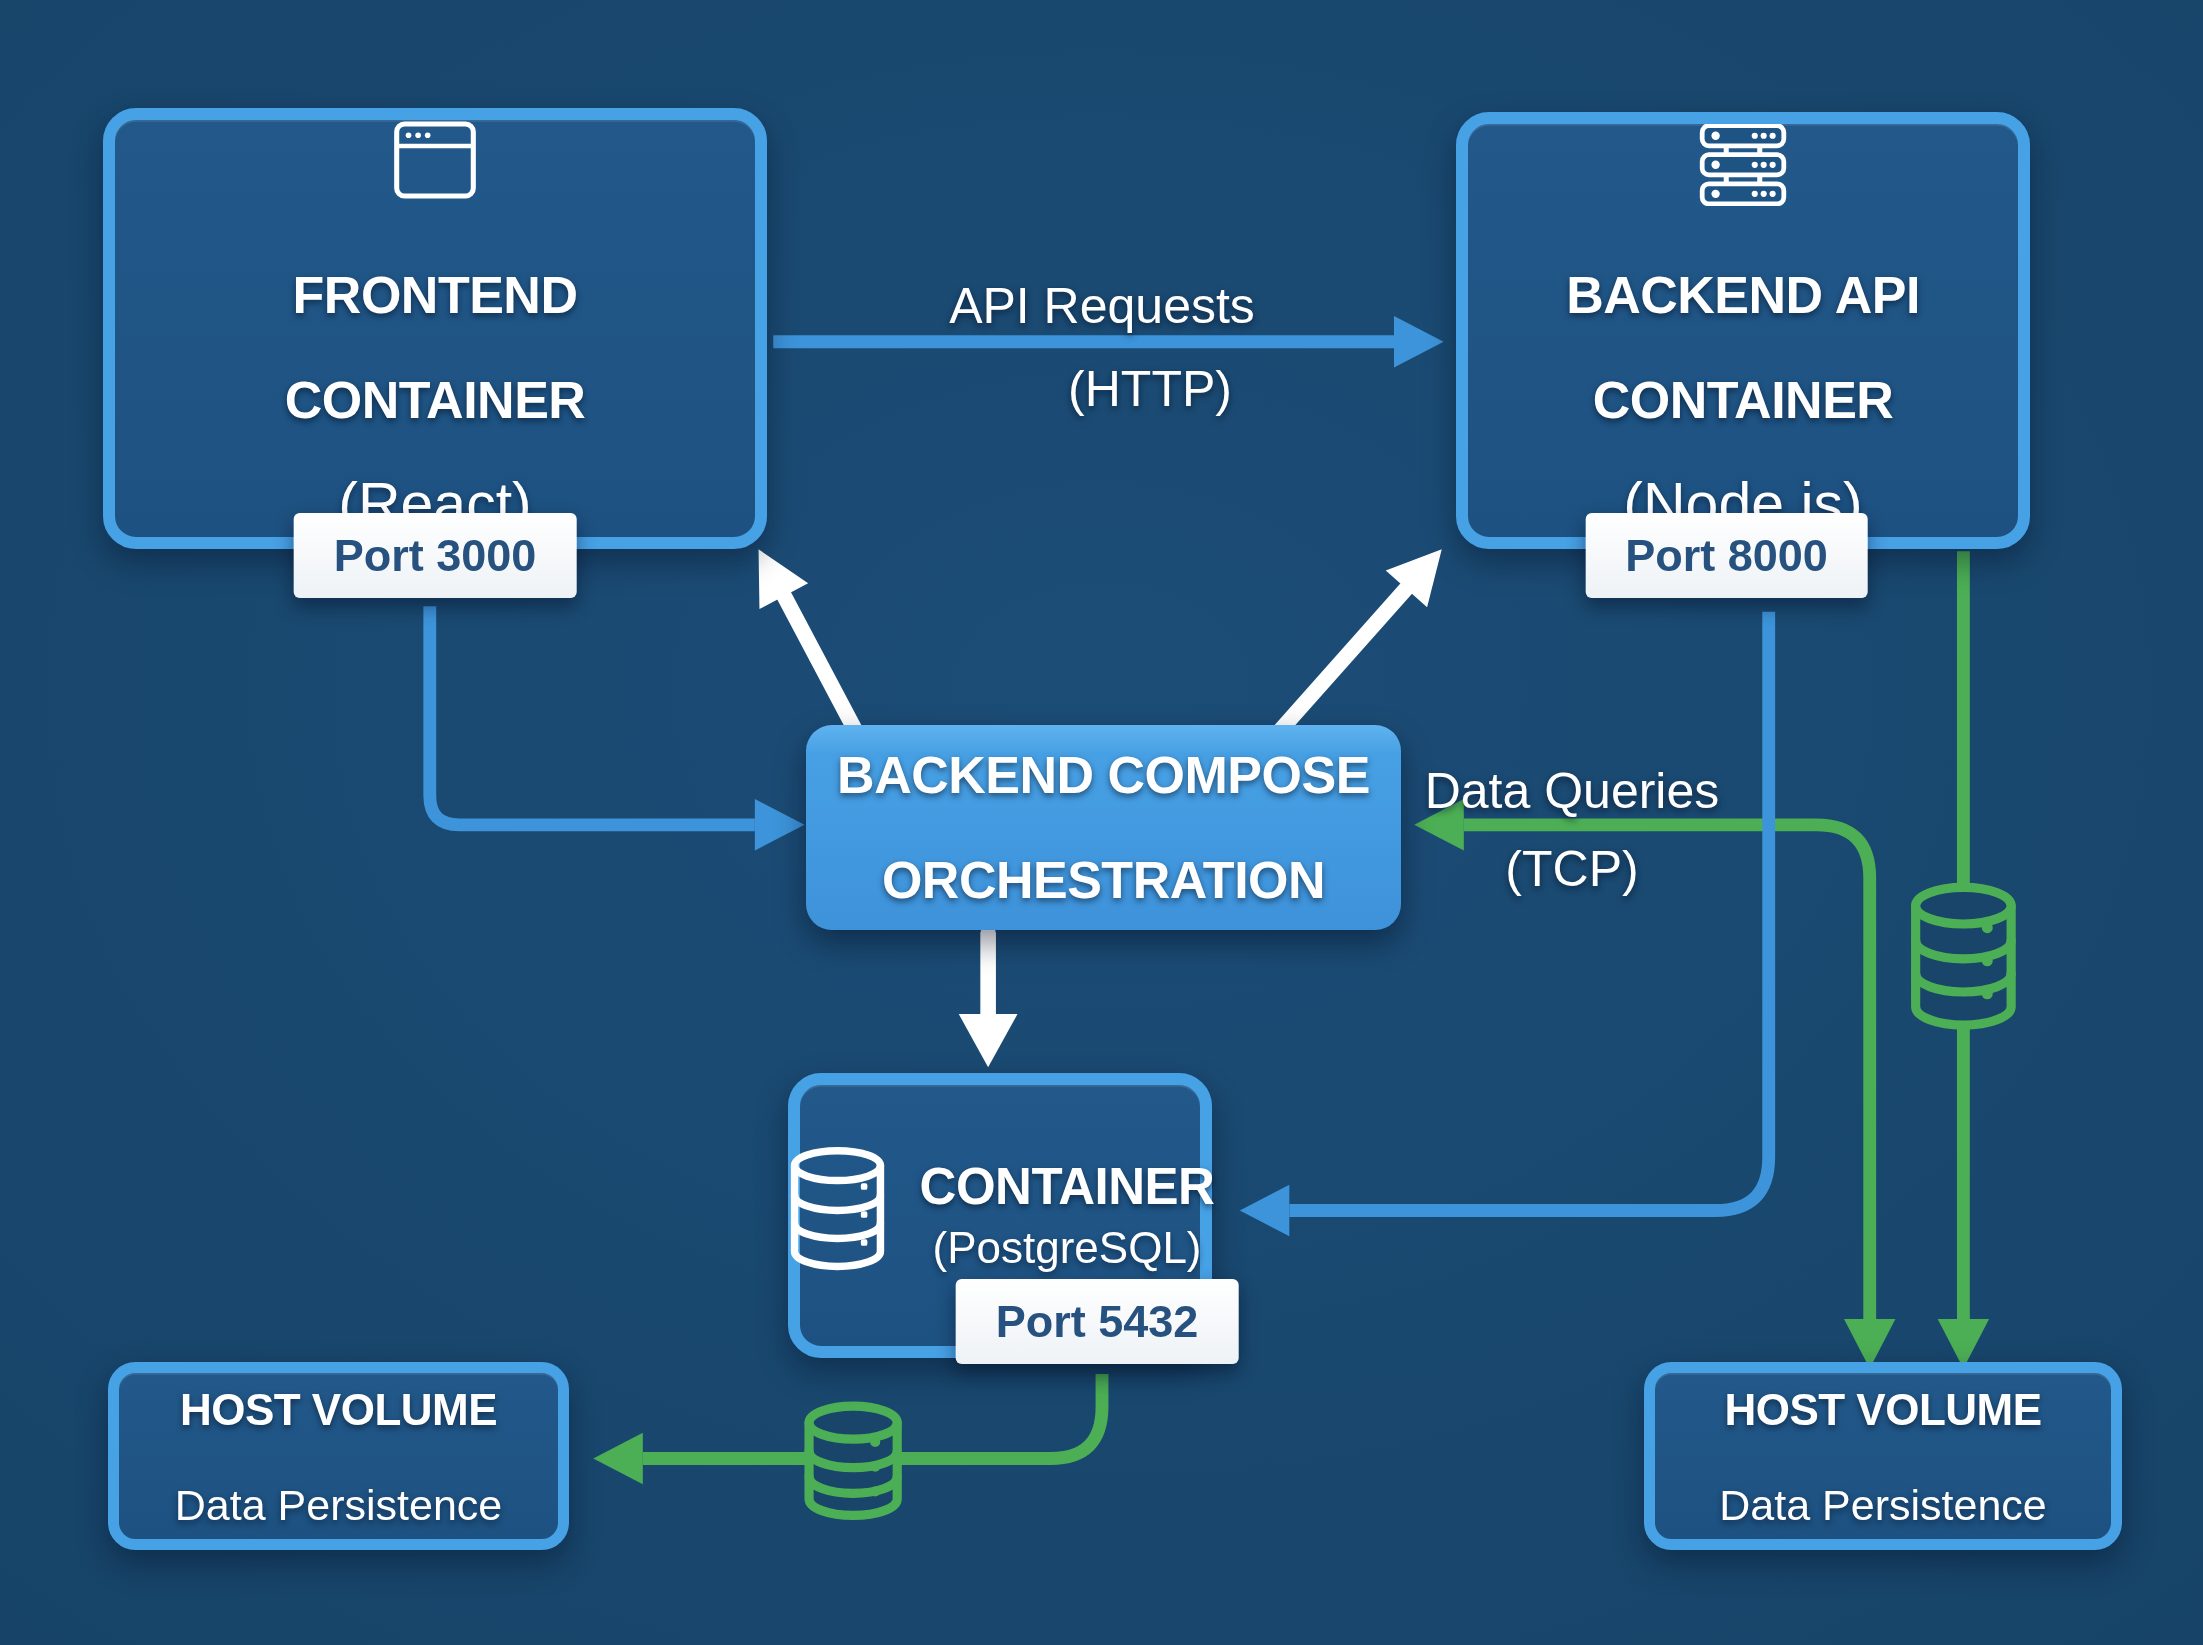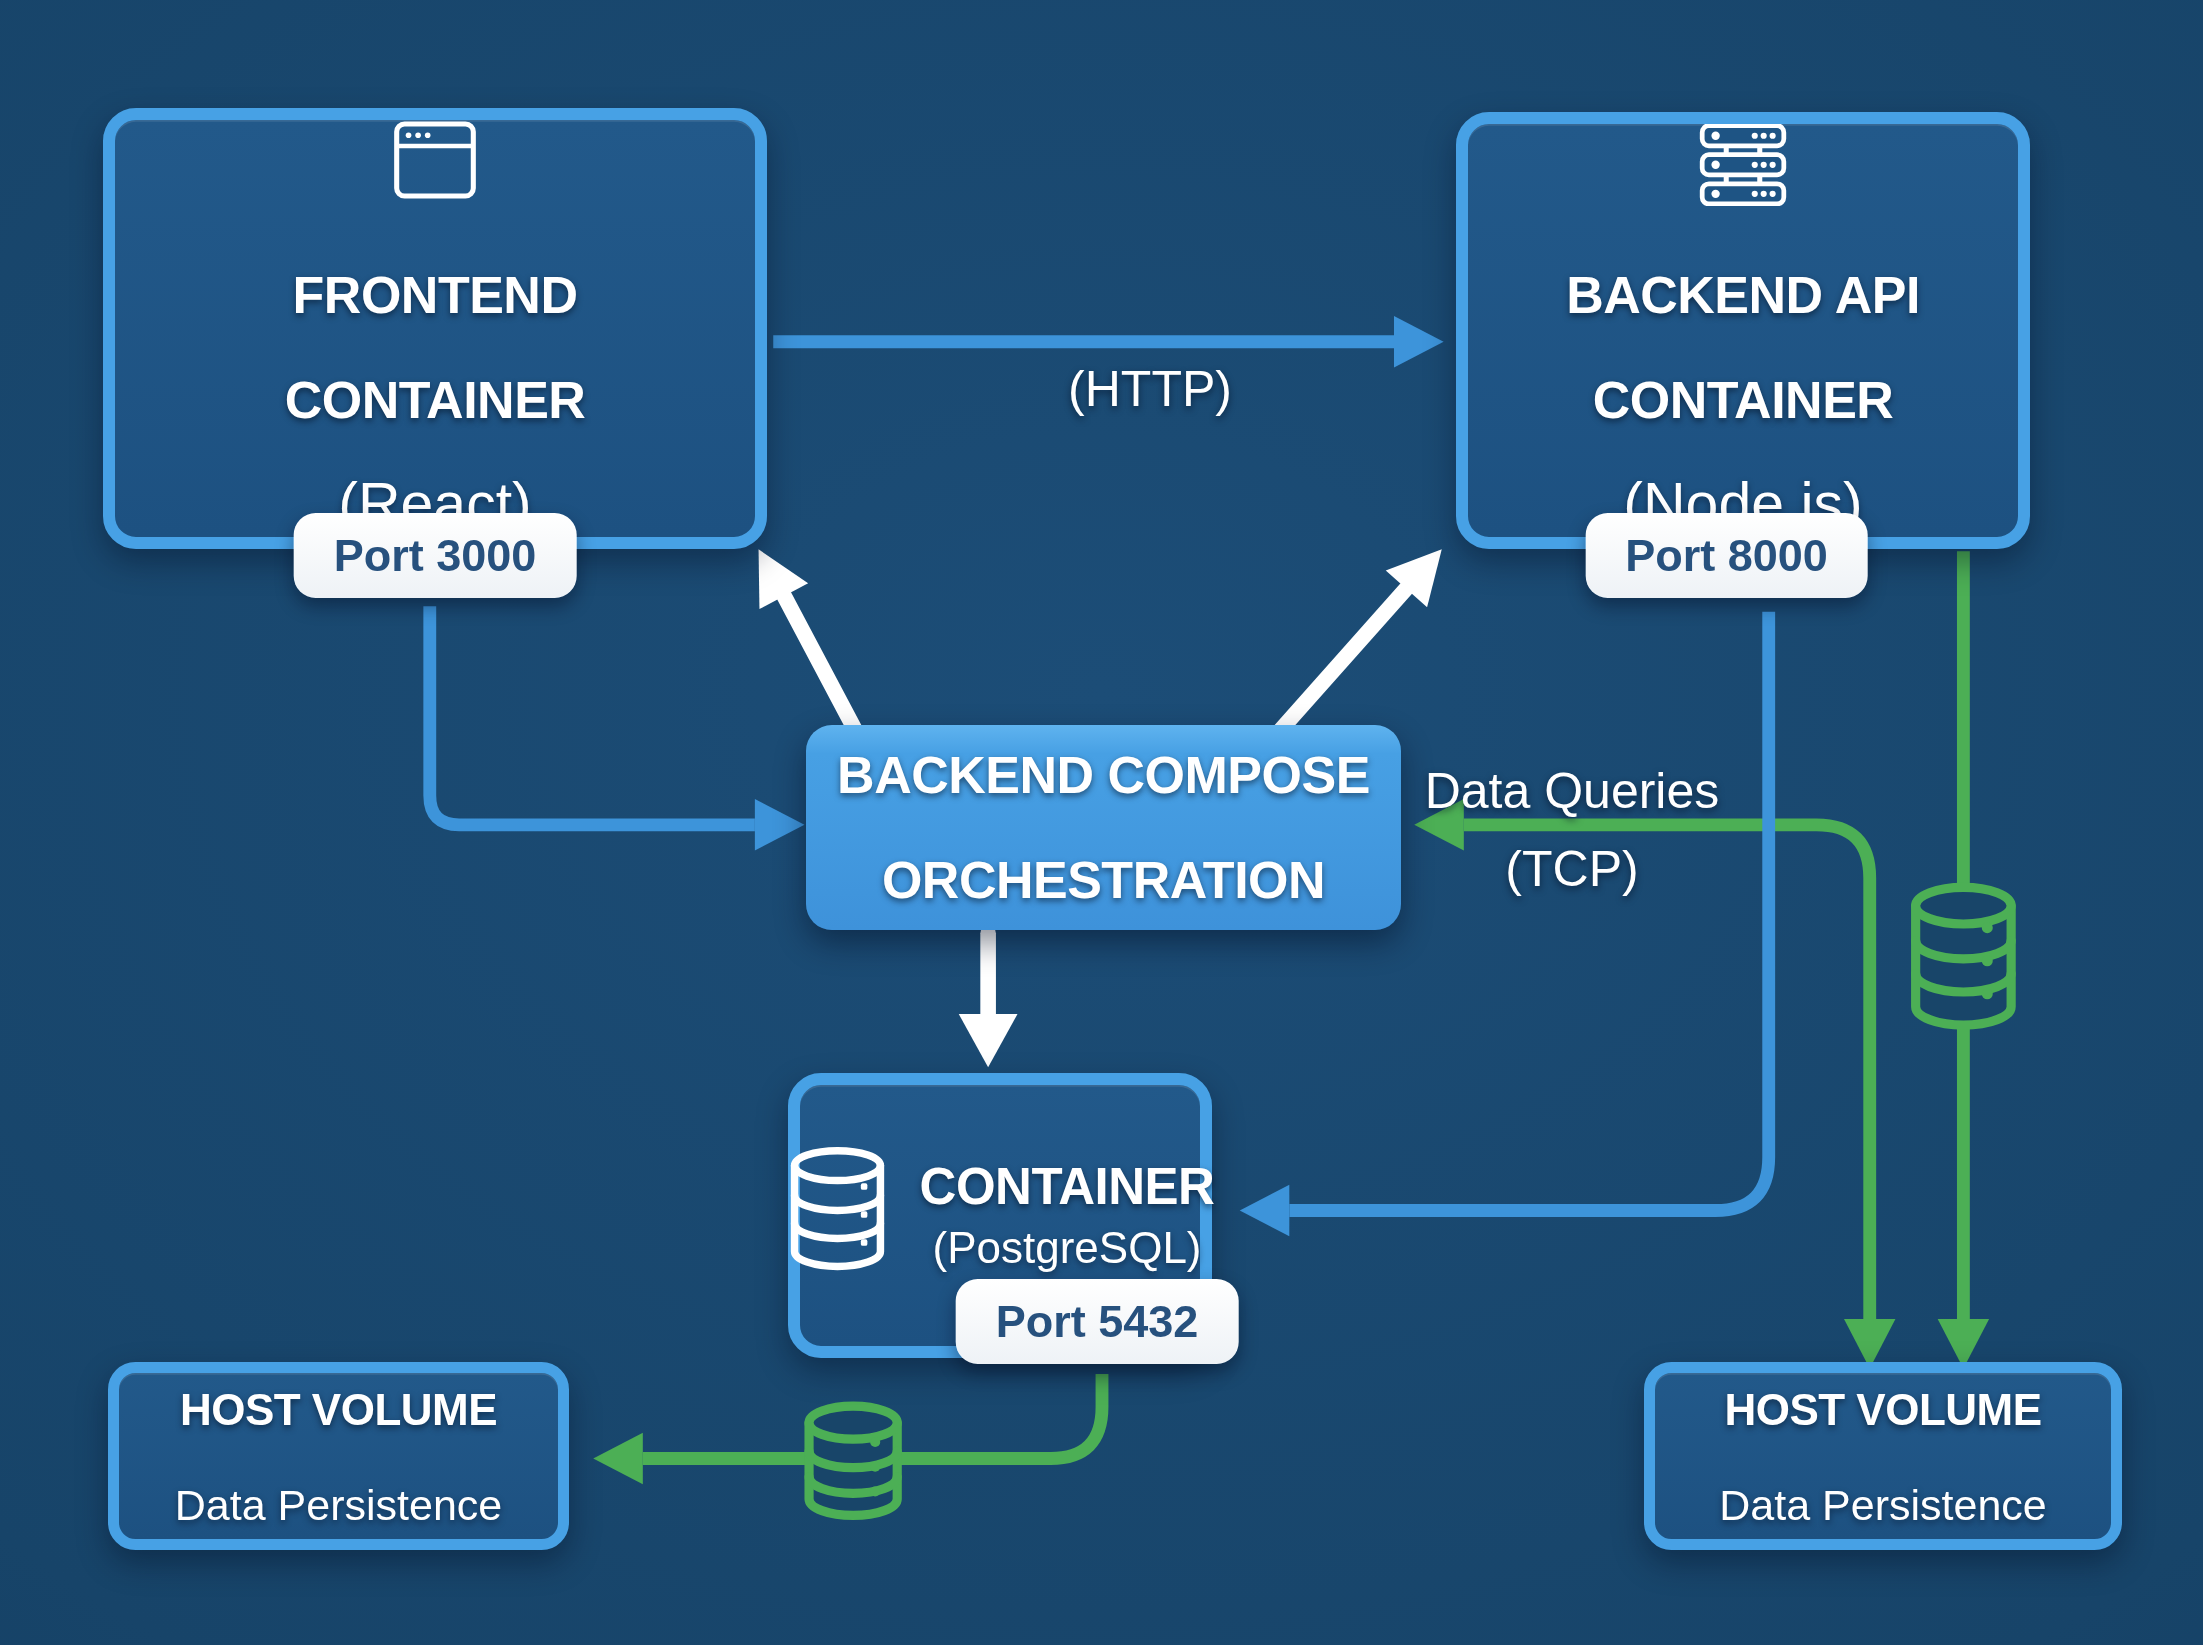--- a/index.html
+++ b/index.html
@@ -16,21 +16,21 @@
     box-shadow:0 13px 31px rgba(0,10,30,.38), inset 0 1.8px 0 rgba(255,255,255,.10);
     display:flex;flex-direction:column;align-items:center;justify-content:center;
     color:#fff;text-align:center;gap:37px;
   }
   .node-title{font-size:52px;font-weight:700;line-height:68px;letter-spacing:-0.5px;text-shadow:0 2.8px 6.4px rgba(0,12,30,.55);}
   .node-sub{font-size:59px;font-weight:400;line-height:66px;text-shadow:0 2.8px 6.4px rgba(0,12,30,.5);}
   .badge{
     position:absolute;left:50%;transform:translateX(-50%);z-index:3;
     background:linear-gradient(180deg,#ffffff 0%,#eef2f6 100%);
     color:#27517e;font-size:45px;font-weight:700;line-height:1;
-    padding:20px 40px;border-radius:22px;white-space:nowrap;
+    padding:20px 40px;border-radius:6px;white-space:nowrap;
     box-shadow:0 8.3px 18.4px rgba(0,10,30,.42);
   }
   .orchestrator{
     border:none;border-radius:26px;
     background:linear-gradient(180deg,#5fb3ef 0%,#47a0e4 14%,#3e92da 100%);
     box-shadow:0 13px 31px rgba(0,10,30,.45);
   }
   .host .node-title{font-size:44px;line-height:62px;}
   .host .node-sub{font-size:43px;line-height:55px;}
   .lbl{
@@ -175,18 +175,19 @@
   <div class="node host" style="left:108px;top:1362px;width:461px;height:188px;border-width:11px;border-radius:27.5px;">
     <div class="node-title">HOST VOLUME</div>
     <div class="node-sub">Data Persistence</div>
   </div>
 
   <div class="node host" style="left:1644px;top:1362px;width:478px;height:188px;border-width:11px;border-radius:27.5px;">
     <div class="node-title">HOST VOLUME</div>
     <div class="node-sub">Data Persistence</div>
   </div>
 
+  <div class="lbl" style="left:1102px;top:306px;">API Requests</div>
   <div class="lbl" style="left:1102px;top:389px;margin-left:48px;">(HTTP)</div>
   <div class="lbl" style="left:1572px;top:791px;">Data Queries</div>
   <div class="lbl" style="left:1572px;top:869px;">(TCP)</div>
 
 </div>
 
 
 </body></html>

